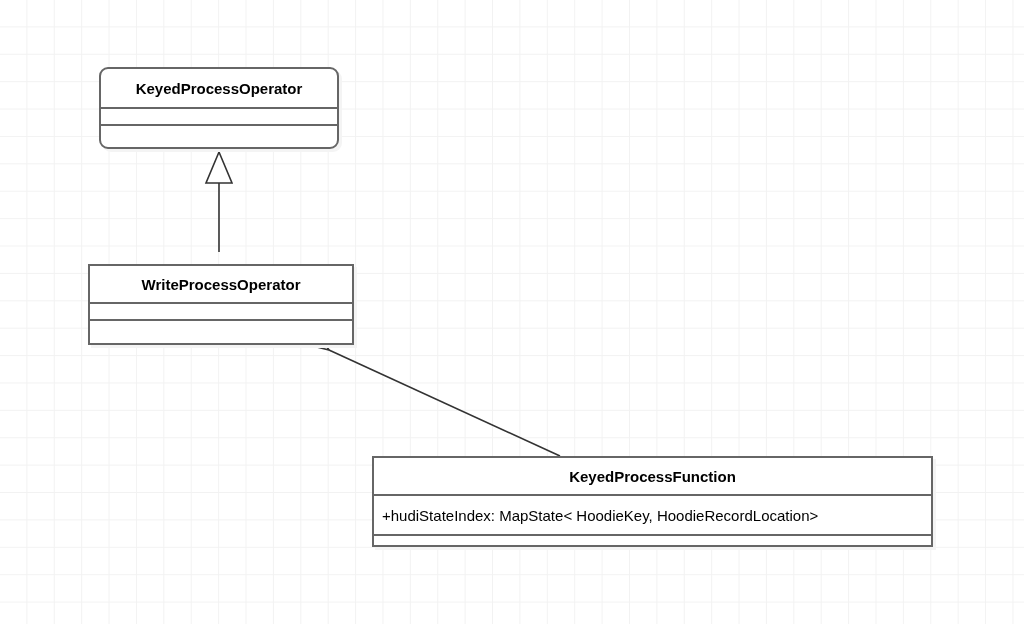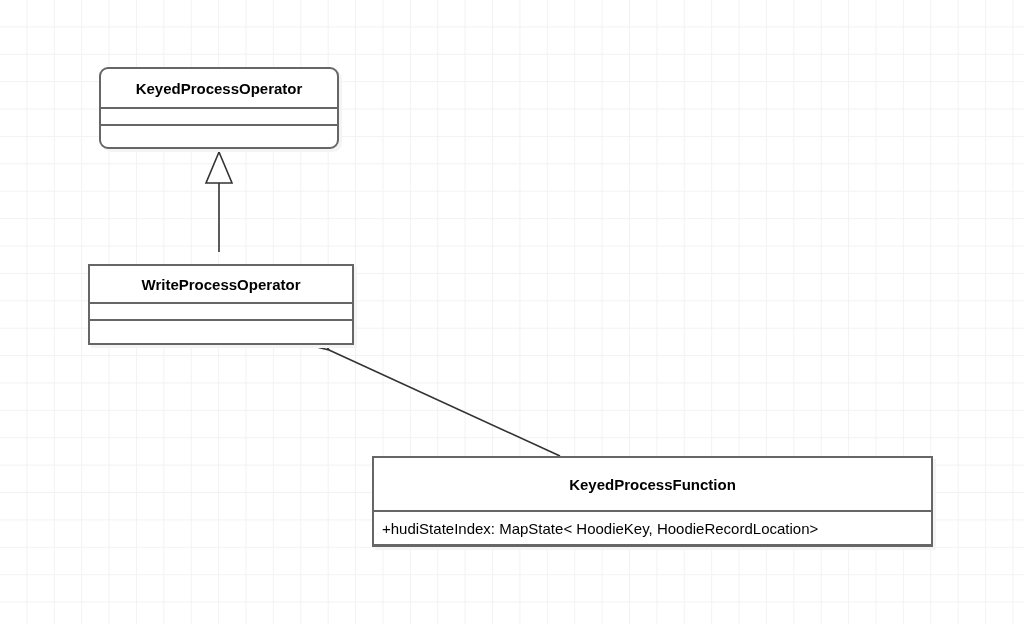--- a/index.html
+++ b/index.html
@@ -97,22 +97,22 @@
   #class-write-process-operator .uml-name { height: 38px; }
   #class-write-process-operator .c1 { height: 17px; }
   #class-write-process-operator .c2 { height: 22px; }
 
   #class-keyed-process-function {
     left: 372px;
     top: 456px;
     width: 561px;
     height: 91px;
   }
-  #class-keyed-process-function .uml-name { height: 54px; }
-  #class-keyed-process-function .c1 { height: 34px; }
+  #class-keyed-process-function .uml-name { height: 38px; }
+  #class-keyed-process-function .c1 { height: 40px; }
   #class-keyed-process-function .c2 { height: 20px; }
 </style>
 </head>
 <body>
 
 <div id="canvas">
 
   <svg id="connectors" viewBox="0 0 1024 624" xmlns="http://www.w3.org/2000/svg">
 
     <g>

